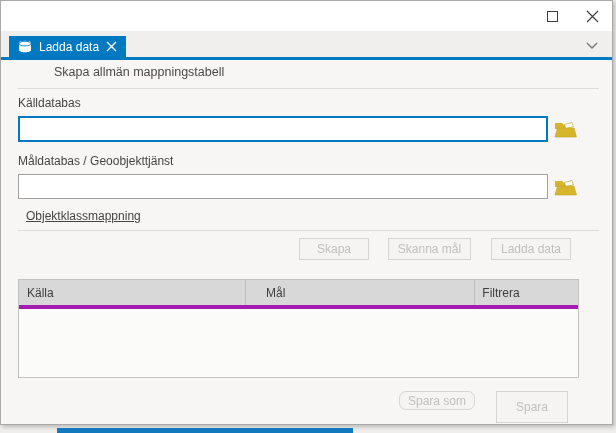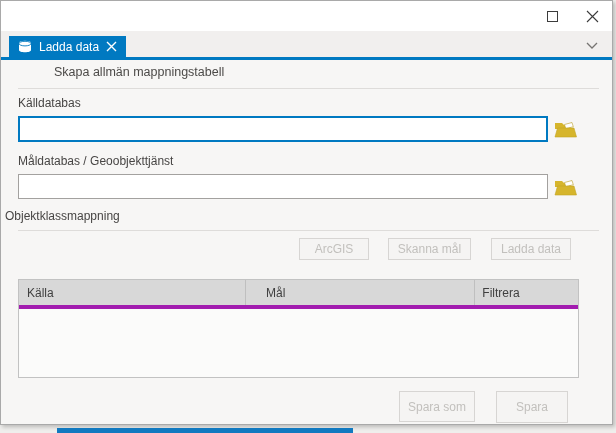--- a/index.html
+++ b/index.html
@@ -47,21 +47,21 @@
   .chevron-btn { position:absolute; right:12px; top:38px; width:16px; height:14px;
     display:flex; align-items:center; justify-content:center; background:transparent; border:none; }
   
   .heading   { position:absolute; left:17px; top:64px;  font-size:12.5px; color:#4c4a48;margin-left:36px; }
   .divider   { position:absolute; height:1px; background:#dedcda; }
   .divider-1 { left:17px; top:87px;  width:581px; }
   .divider-2 { left:17px; top:229px; width:581px; }
   .field-label { position:absolute; font-size:12px; color:#474544; }
   .lbl-source  { left:17px; top:95px; }
   .lbl-target  { left:17px; top:153px; }
-  .lbl-mapping { left:4px; top:208px; }
+  .lbl-mapping { left:25px; top:208px;text-decoration:underline; }
   .text-input {
     position:absolute; left:17px; width:530px; height:25px;
     background:#ffffff; font-size:12px; color:#333; padding:0 6px;
     font-family:"Liberation Sans", sans-serif;
   }
   .input-source { top:115px; border:2px solid #0079c1; height:26px; }
   .input-target { top:173px; border:1px solid #a3a19f; }
   .folder-btn {
     position:absolute; left:551px; width:26px; height:22px;
     background:transparent; border:none; padding:0;
@@ -71,21 +71,21 @@
   .folder-2 { top:175px; }
   .btn {
     position:absolute; height:22px;
     background:#f5f4f3; border:1px solid #d7d5d3; color:#c2c0bd;
     font-size:12px; font-family:"Liberation Sans", sans-serif;
     display:flex; align-items:center; justify-content:center;
   }
   .btn-scan        { left:298px; top:237px; width:70px; }
   .btn-scan-target { left:387px; top:237px; width:83px; }
   .btn-load        { left:490px; top:237px; width:80px; }
-  .btn-save-as     { left:398px; top:390px; width:76px; height:31px; }
+  .btn-save-as     { left:398px; top:390px; width:76px; height:19px;border-radius:7px; }
   .btn-save        { left:495px; top:390px; width:72px; height:32px; }
   
   .mapping-table {
     position:absolute; left:17px; top:278px; width:561px; height:99px;
     border:1px solid #c2c2c2; background:#fbfbfa;
   }
   .thead {
     display:flex; height:29px; background:#d8d8d8; border-bottom:4px solid #a21caf;
   }
   .th {
@@ -162,21 +162,21 @@
       <svg width="23" height="19" viewBox="0 0 23 19">
         <path d="M1 3 h7 l2 2 h6.5 v4 H1 z" fill="#d6b52c"></path>
         <path d="M10.5 4.5 l7.5 -2 1.3 4.2 -7.5 2 z" fill="#ffffff" stroke="#b89c22" stroke-width="0.6"></path>
         <path d="M1 17 L3.5 8 H20 L22.5 17 Z" fill="#d6b52c" stroke="#c2a524" stroke-width="0.6"></path>
       </svg>
     </button>
 
     <div class="field-label lbl-mapping">Objektklassmappning</div>
     <div class="divider divider-2"></div>
 
-    <button class="btn btn-scan">ArcGIS</button>
+    <button class="btn btn-scan">Skapa</button>
     <button class="btn btn-scan-target">Skanna mål</button>
     <button class="btn btn-load">Ladda data</button>
 
     <div class="mapping-table">
       <div class="thead">
         <div class="th th-kalla">Källa</div>
         <div class="th th-mal">Mål</div>
         <div class="th th-filtrera">Filtrera</div>
         <div class="th th-atgard">Åtgärd</div>
       </div>

